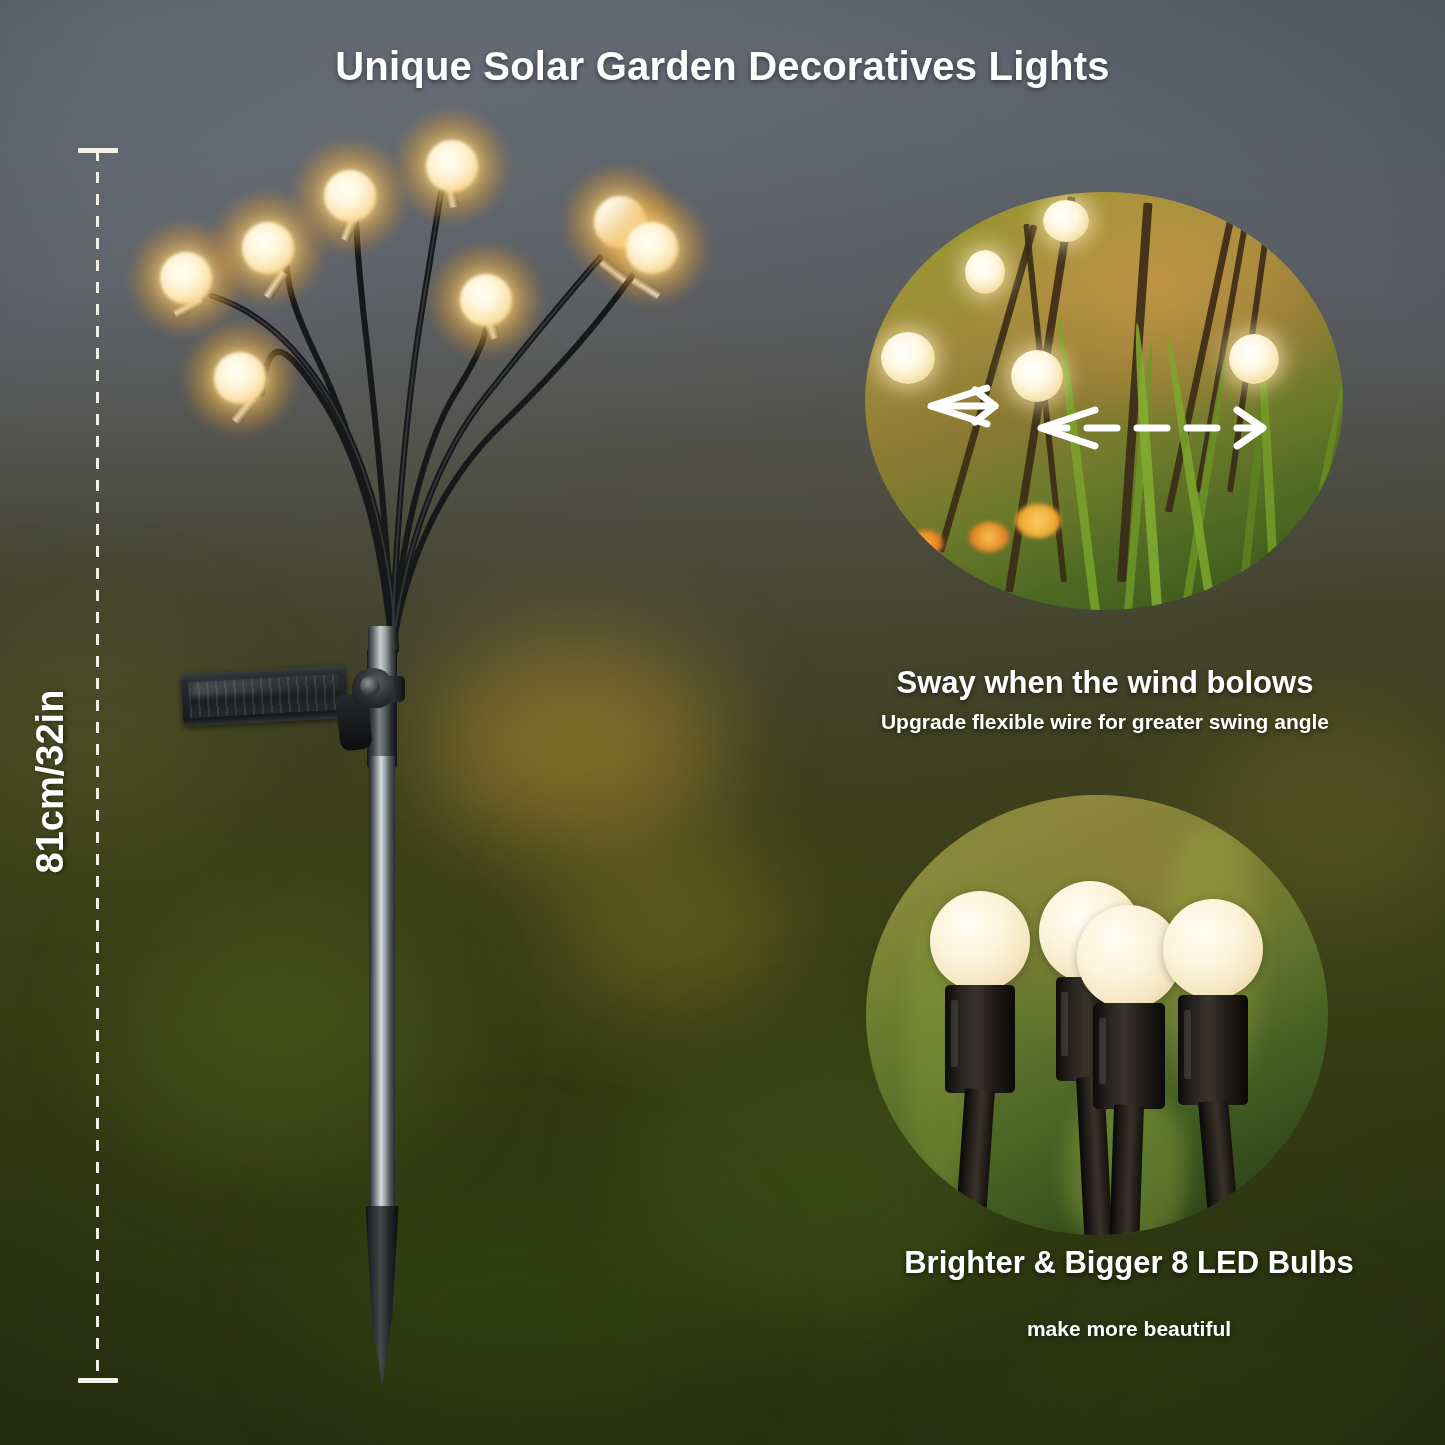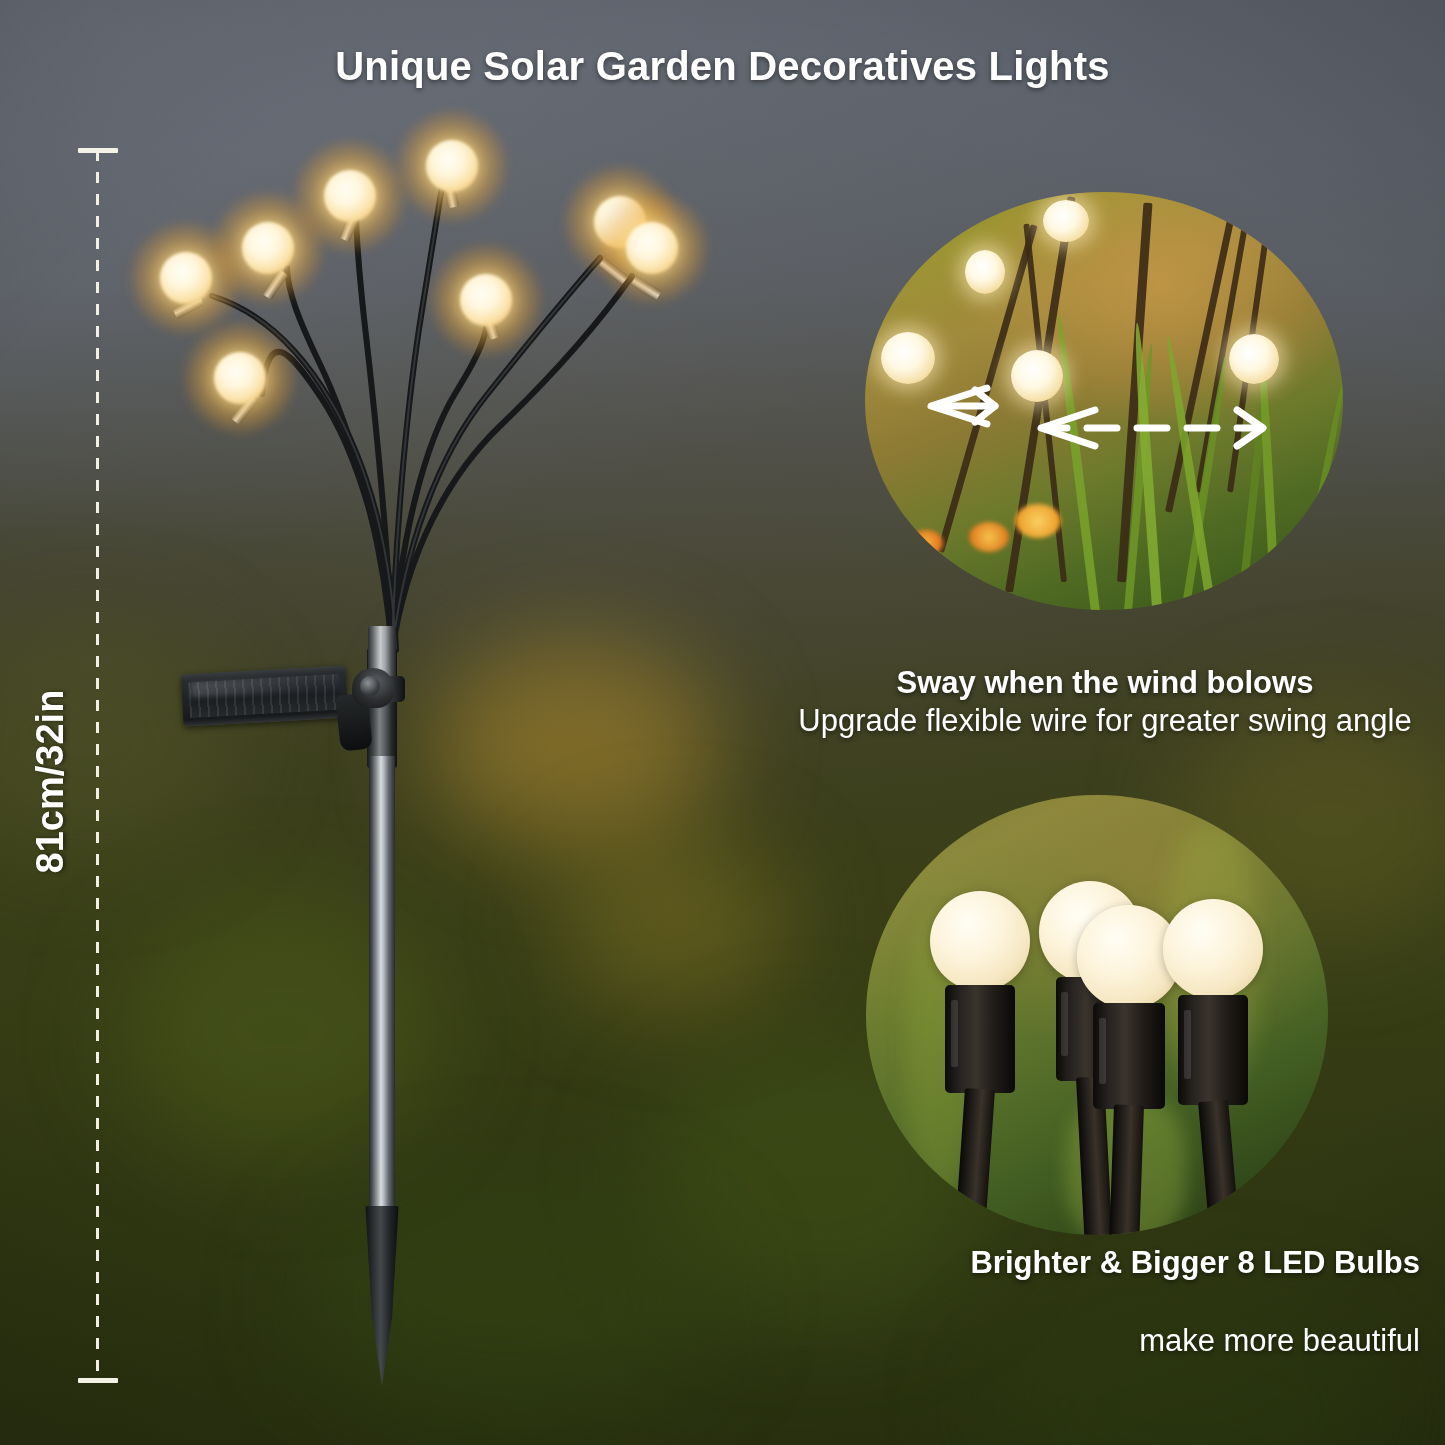--- a/index.html
+++ b/index.html
@@ -235,26 +235,26 @@
   }
 
   
   .cap-block{position:absolute;text-align:center;color:#fff;}
   .cap-h{
     font-size:31px;font-weight:bold;
     text-shadow:0 2px 5px rgba(0,0,0,.55);
     margin:0;
   }
   .cap-p{
-    font-size:31px;font-weight:normal;
+    font-size:21px;font-weight:bold;
     text-shadow:0 2px 5px rgba(0,0,0,.55);
-    margin:0 0 0 0;line-height:1.28;
+    margin:8px 0 0 0;line-height:1.28;
   }
   .cap-top{left:795px;top:665px;width:620px;}
-  .cap-bot{left:790px;top:1245px;width:630px;text-align:right;}
+  .cap-bot{left:814px;top:1245px;width:630px;}
 </style>
 </head>
 <body>
 
 <div id="stage">
 
   <div class="bg-base"></div>
   <div class="bg-tint"></div>
   <div class="bokeh bk1"></div>
   <div class="bokeh bk2"></div>

